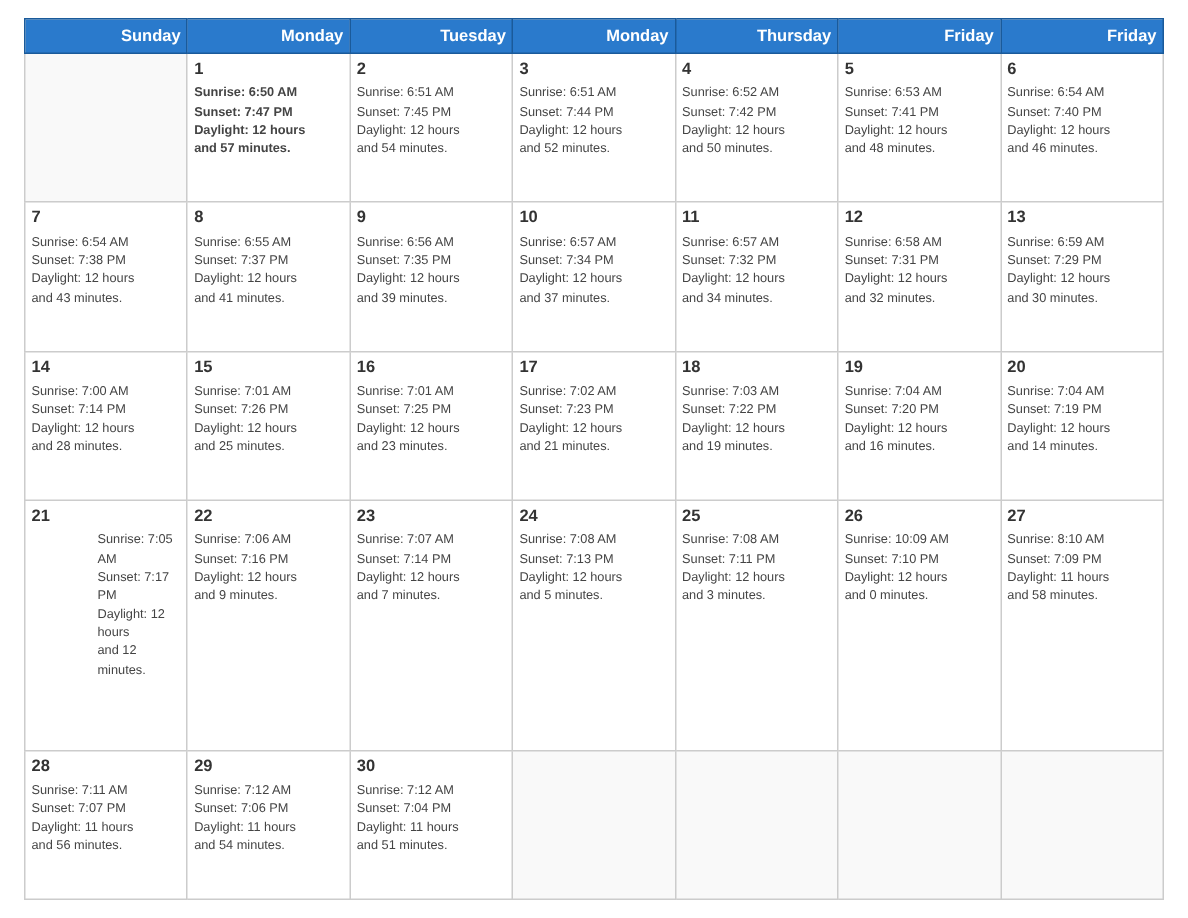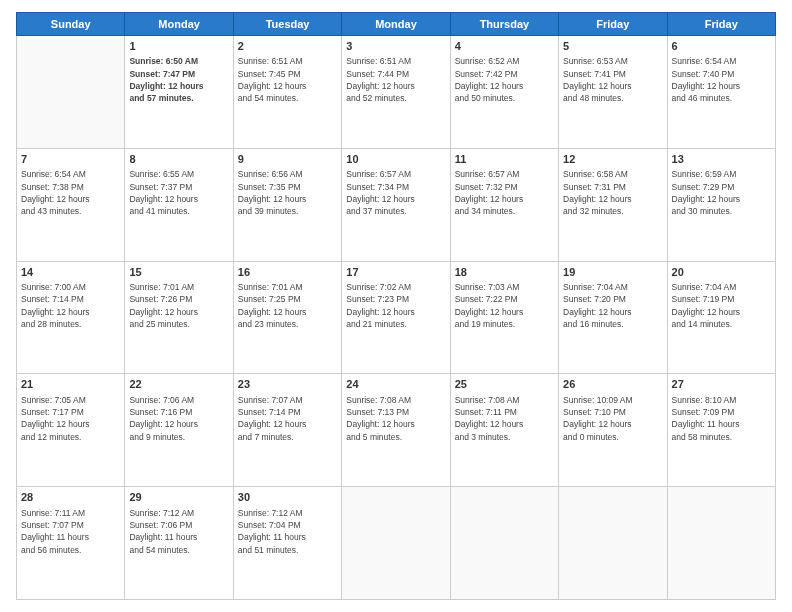--- a/index.html
+++ b/index.html
@@ -60,21 +60,21 @@
       border-collapse: collapse;
       width: 100%;
       table-layout: fixed;
     }
     .calendar th {
       background: #2a7acc;
       color: #fff;
       font-size: 11px;
       font-weight: bold;
       padding: 5px 4px;
-      text-align: center;
+      text-align: right;
       border: 1px solid #1a5a9a;
     }
     .calendar td {
       border: 1px solid #ccc;
       vertical-align: top;
       padding: 3px 4px;
       font-size: 9px;
       color: #333;
       line-height: 1.4;
     }
@@ -255,21 +255,21 @@
             <span class="day-num">20</span>
             <div class="day-info" style="white-space: pre-line;">Sunrise: 7:04 AM
 Sunset: 7:19 PM
 Daylight: 12 hours
 and 14 minutes.</div>
           </td>
         </tr>
         <tr>
           <td>
             <span class="day-num">21</span>
-            <div class="day-info" style="white-space: pre-line;">Sunrise: 7:05 AM
+            <div class="day-info" style="white-space: pre-line; margin-left: 44px;">Sunrise: 7:05 AM
 Sunset: 7:17 PM
 Daylight: 12 hours
 and 12 minutes.</div>
           </td>
           <td>
             <span class="day-num">22</span>
             <div class="day-info" style="white-space: pre-line;">Sunrise: 7:06 AM
 Sunset: 7:16 PM
 Daylight: 12 hours
 and 9 minutes.</div>

